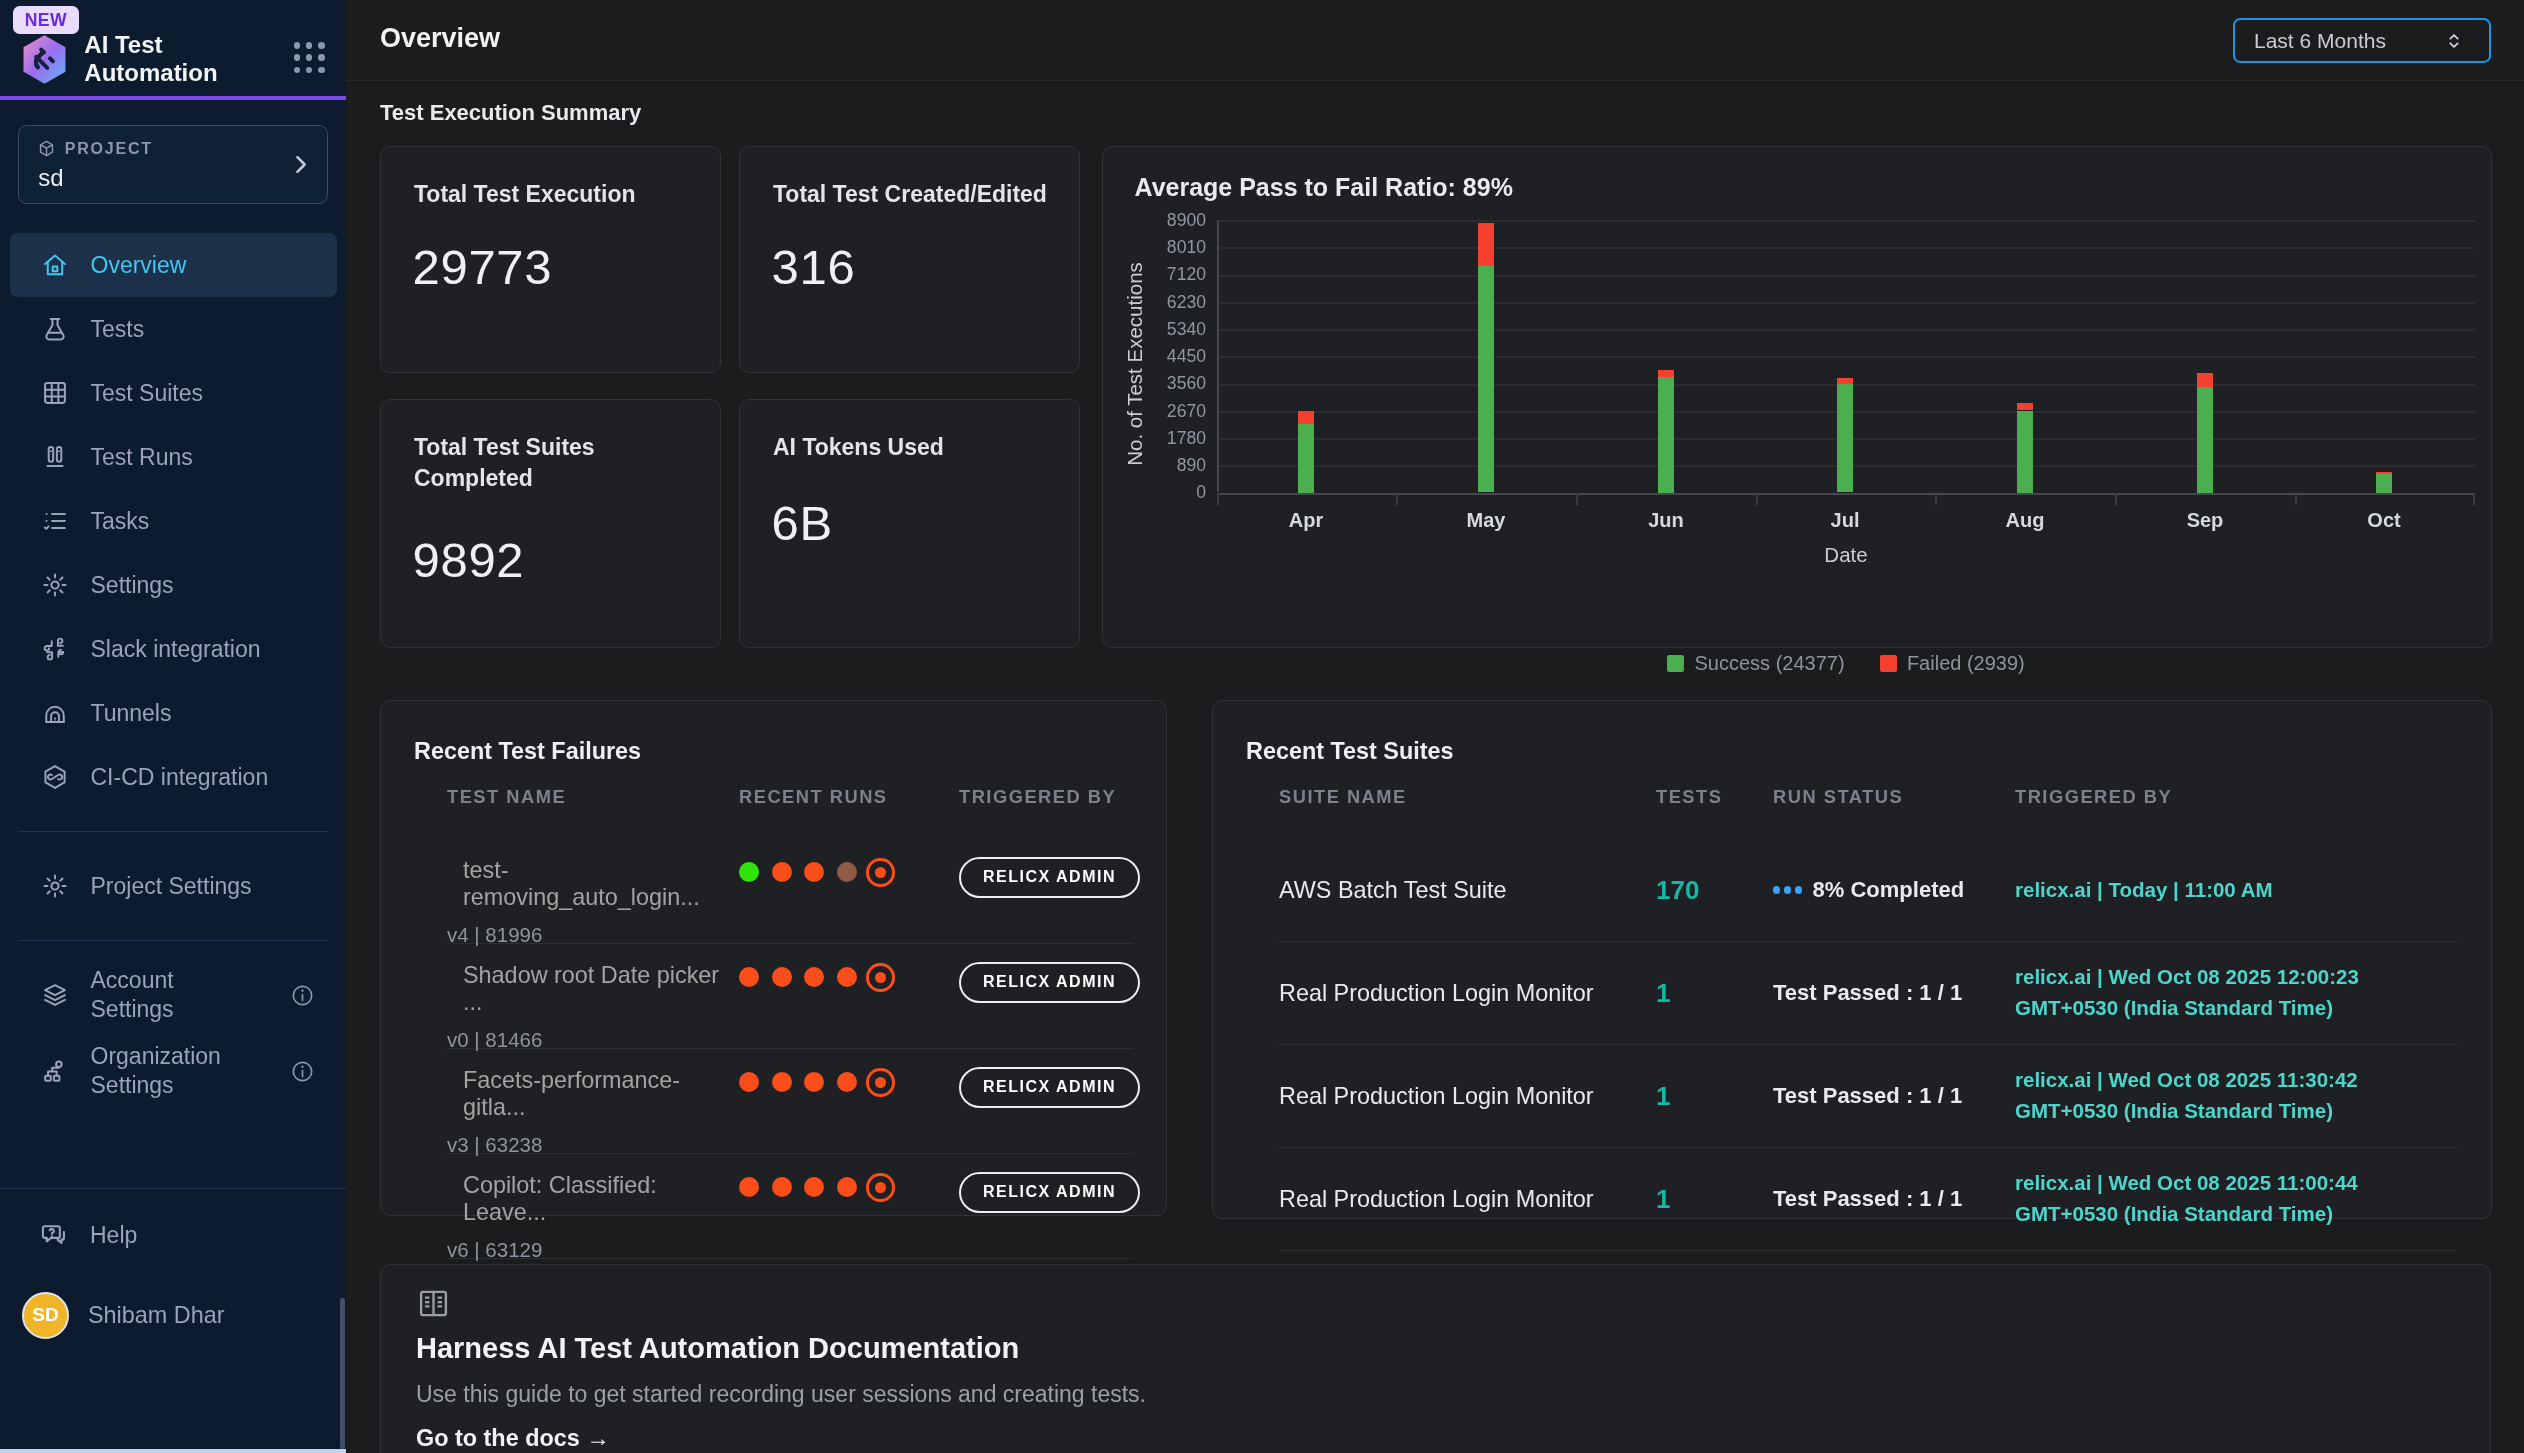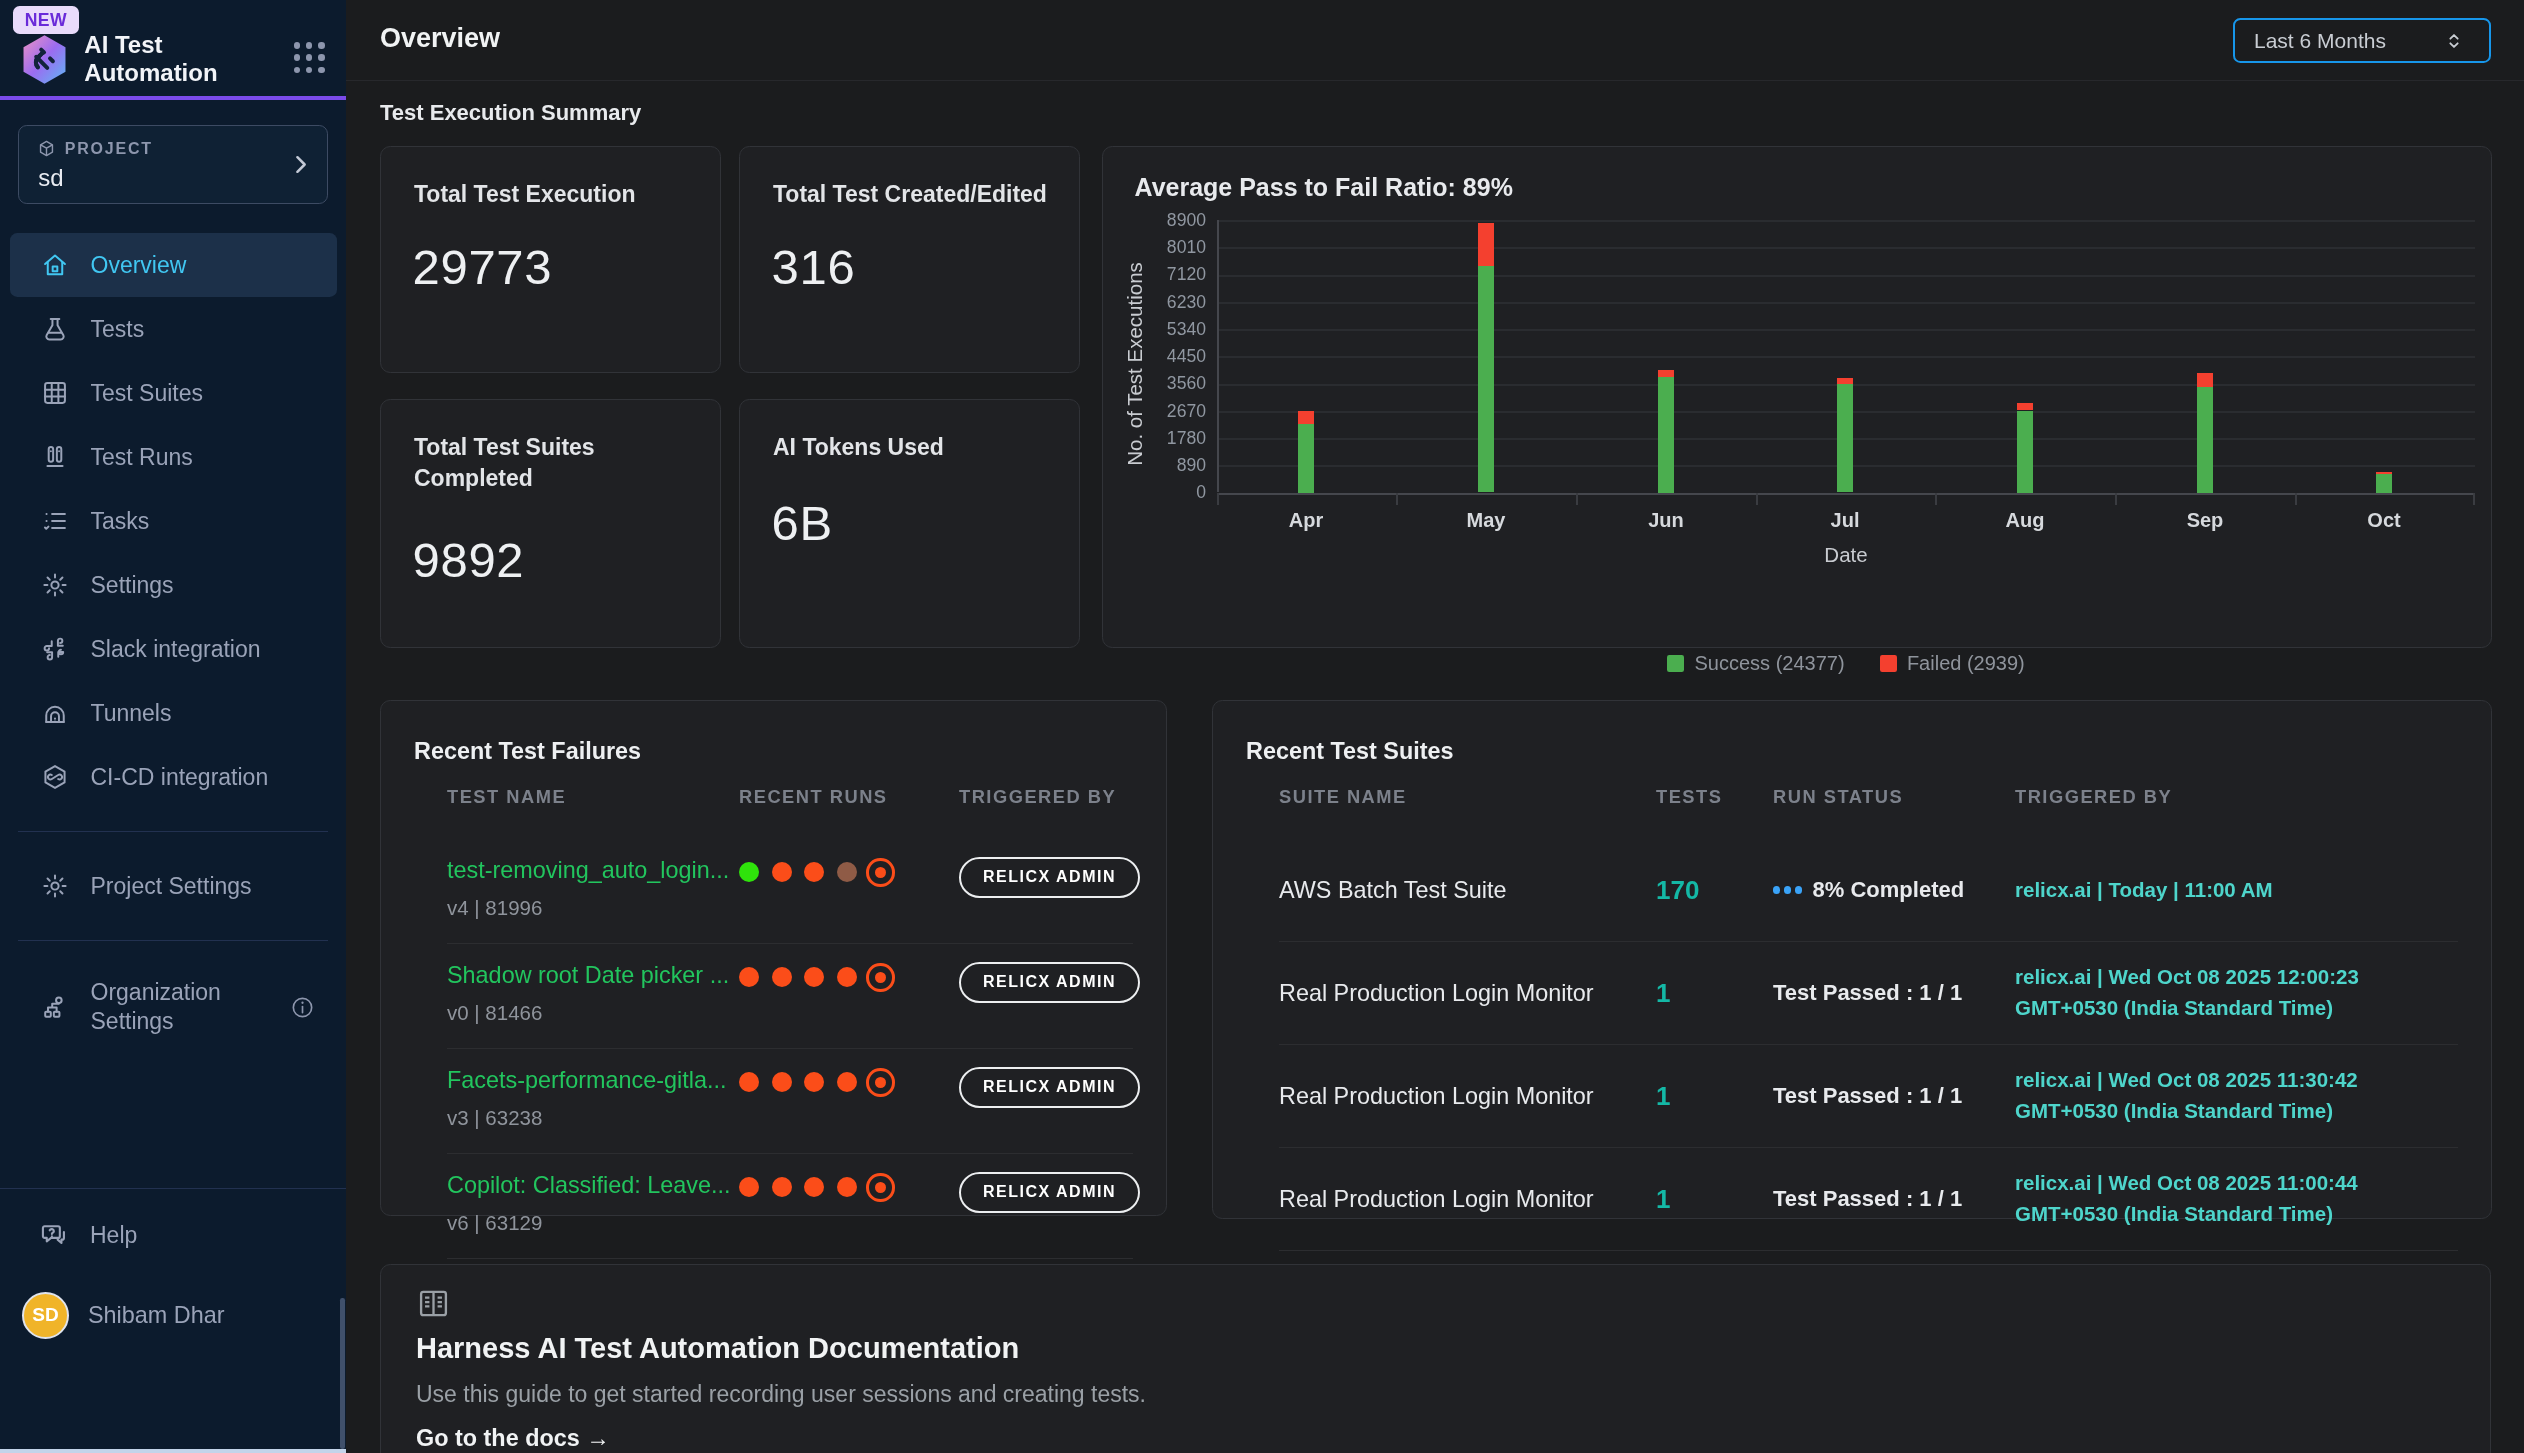--- a/index.html
+++ b/index.html
@@ -82,21 +82,21 @@
 
   
   .panel-title { position:absolute; left:33px; top:29px; color:#eef0f2; font-size:23.4px; font-weight:700;margin-top:8px; }
   .tbl { position:absolute; left:66px; right:33px; top:85px; }
   .tbl-head { display:grid; color:#7c818b; font-size:18.3px; font-weight:700; letter-spacing:1.5px; }
   .f-cols { grid-template-columns:292px 220px 1fr; }
   .s-cols { grid-template-columns:377px 117px 242px 1fr; }
   .tbl-body { margin-top:31px; }
   .f-row { display:grid; grid-template-columns:292px 220px 1fr; height:105px; padding-top:17.6px;
            border-bottom:1.5px solid #2c2d30; align-items:start; }
-  .f-name { color:#22c55e; font-size:23.4px; }
+  .f-name { color:#a3a3a3; font-size:23.4px;margin-left:16px; }
   .f-meta { margin-top:12px; color:#8f949c; font-size:20.5px; }
   .runs { display:flex; align-items:center; gap:12.5px; margin-top:1.5px; }
   .run-dot { width:20px; height:20px; border-radius:50%; }
   .run-ring { width:28.6px; height:28.6px; border-radius:50%; border:3.7px solid #fb4d19;
               display:flex; align-items:center; justify-content:center; margin-left:-2.9px; }
   .run-ring i { width:11px; height:11px; border-radius:50%; background:#fb4d19; }
   .pill-btn { justify-self:start; border:2.2px solid #eceef0; border-radius:732px; padding:9.5px 22px;
               color:#fff; font-size:16px; font-weight:700; letter-spacing:1.5px; background:transparent;
               cursor:pointer; font-family:inherit; white-space:nowrap; }
   .s-row { display:grid; grid-template-columns:377px 117px 242px 1fr; min-height:103px;
@@ -241,20 +241,33 @@
         </div>
         <div class="side-div"></div>
         <div class="nav-item">
           <span class="ic"><svg viewBox="0 0 24 24" width="28" height="28" fill="none" stroke="currentColor" stroke-width="1.7" stroke-linecap="round" stroke-linejoin="round">
               <circle cx="12" cy="12" r="3.1"></circle>
               <path d="M12 2.9v2.6M12 18.5v2.6M2.9 12h2.6M18.5 12h2.6M5.6 5.6l1.9 1.9M16.5 16.5l1.9 1.9M18.4 5.6l-1.9 1.9M7.5 16.5l-1.9 1.9"></path>
             </svg></span>
           <span class="lbl">Project Settings</span>
         </div>
         <div class="side-div"></div>
+        <div class="nav-item">
+          <span class="ic"><svg viewBox="0 0 24 24" width="28" height="28" fill="none" stroke="currentColor" stroke-width="1.7" stroke-linecap="round" stroke-linejoin="round">
+              <path d="M12 3.6l8.5 4.3L12 12.2 3.5 7.9z"></path>
+              <path d="M3.5 12.1l8.5 4.3 8.5-4.3"></path>
+              <path d="M3.5 16.2l8.5 4.3 8.5-4.3"></path>
+            </svg></span>
+          <span class="lbl">Account Settings</span>
+          <span class="info"><svg viewBox="0 0 24 24" width="25" height="25" fill="none" stroke="currentColor" stroke-width="1.6" stroke-linecap="round">
+              <circle cx="12" cy="12" r="8.8"></circle>
+              <path d="M12 11v6"></path>
+              <path d="M12 7.4v.1" stroke-width="2.2"></path>
+            </svg></span>
+        </div>
         <div class="nav-item tall">
           <span class="ic"><svg viewBox="0 0 24 24" width="28" height="28" fill="none" stroke="currentColor" stroke-width="1.7" stroke-linecap="round" stroke-linejoin="round">
               <circle cx="15.3" cy="6.3" r="2.4"></circle>
               <path d="M9.6 12.4V9.3h5.7M6 16v-3.6h7.4V16"></path>
               <rect x="3.6" y="16" width="4.8" height="4.4" rx="0.8"></rect>
               <rect x="11" y="16" width="4.8" height="4.4" rx="0.8"></rect>
             </svg></span>
           <span class="lbl">Organization Settings</span>
           <span class="info"><svg viewBox="0 0 24 24" width="25" height="25" fill="none" stroke="currentColor" stroke-width="1.6" stroke-linecap="round">
               <circle cx="12" cy="12" r="8.8"></circle>

